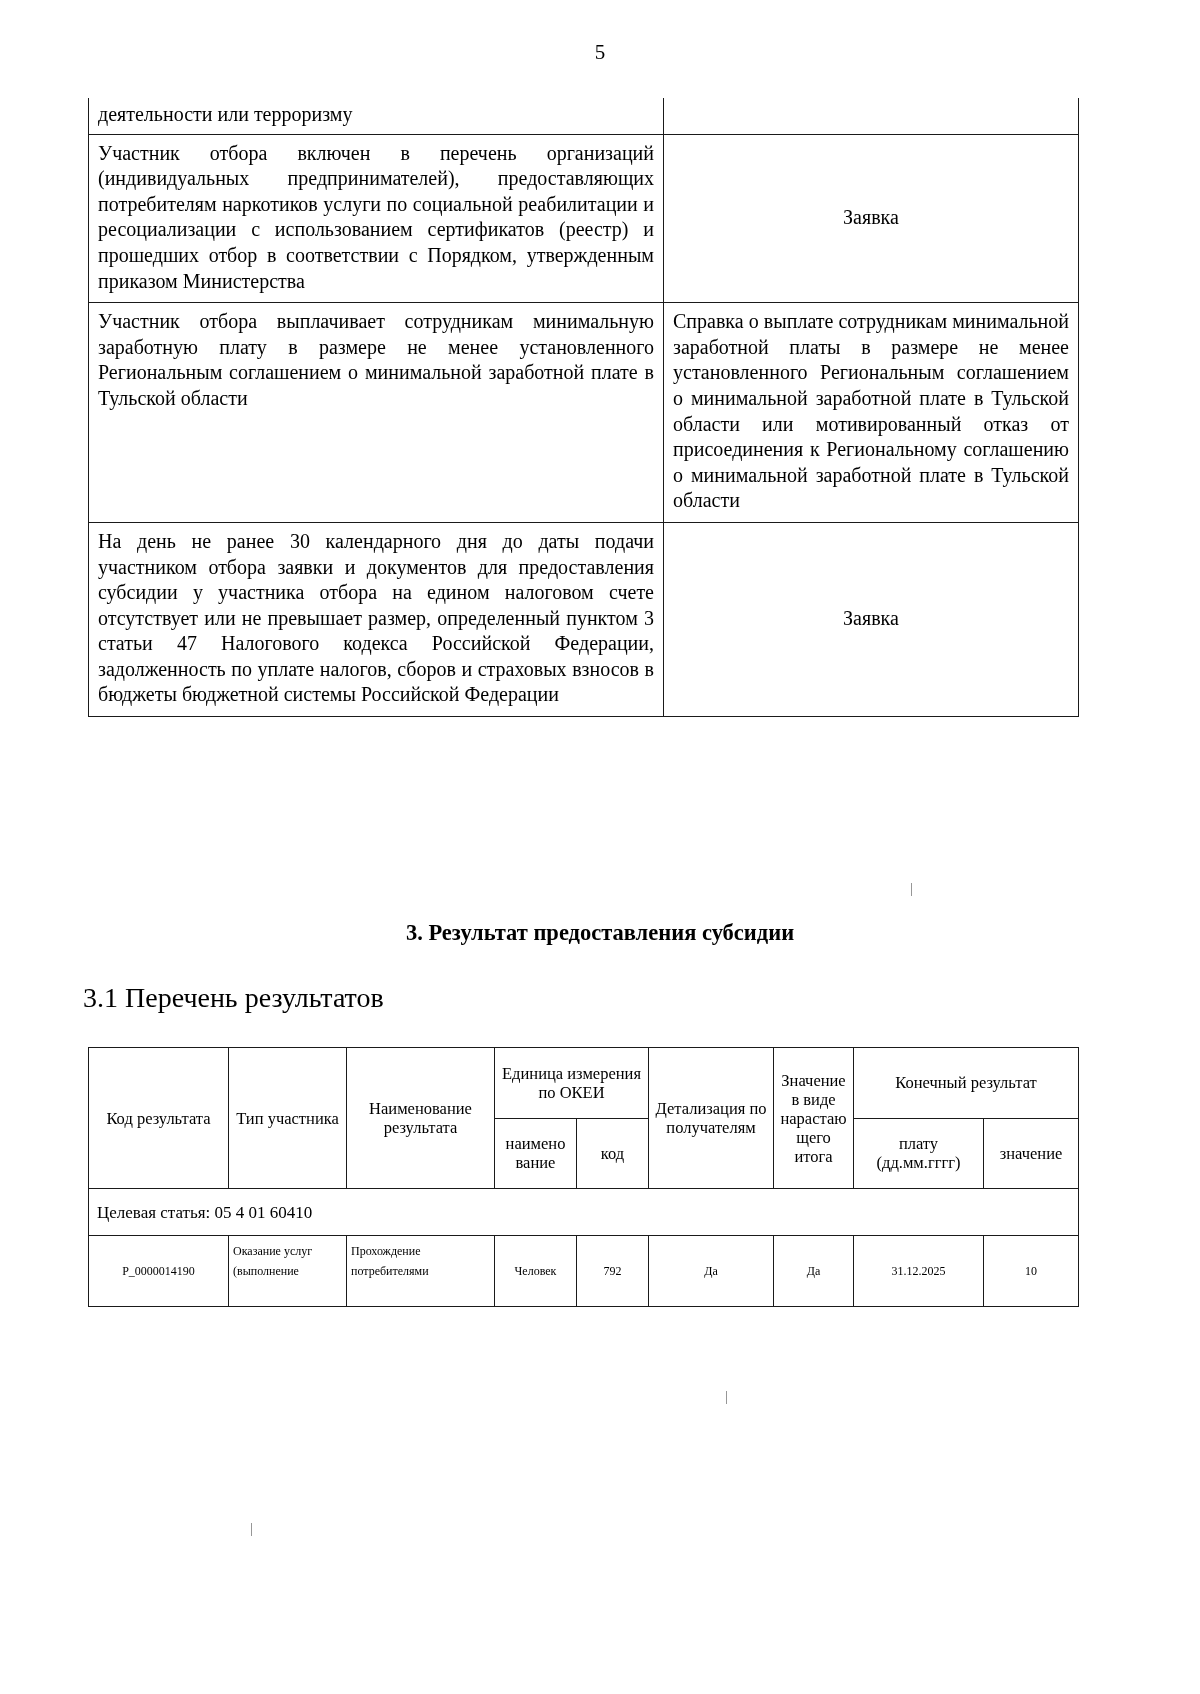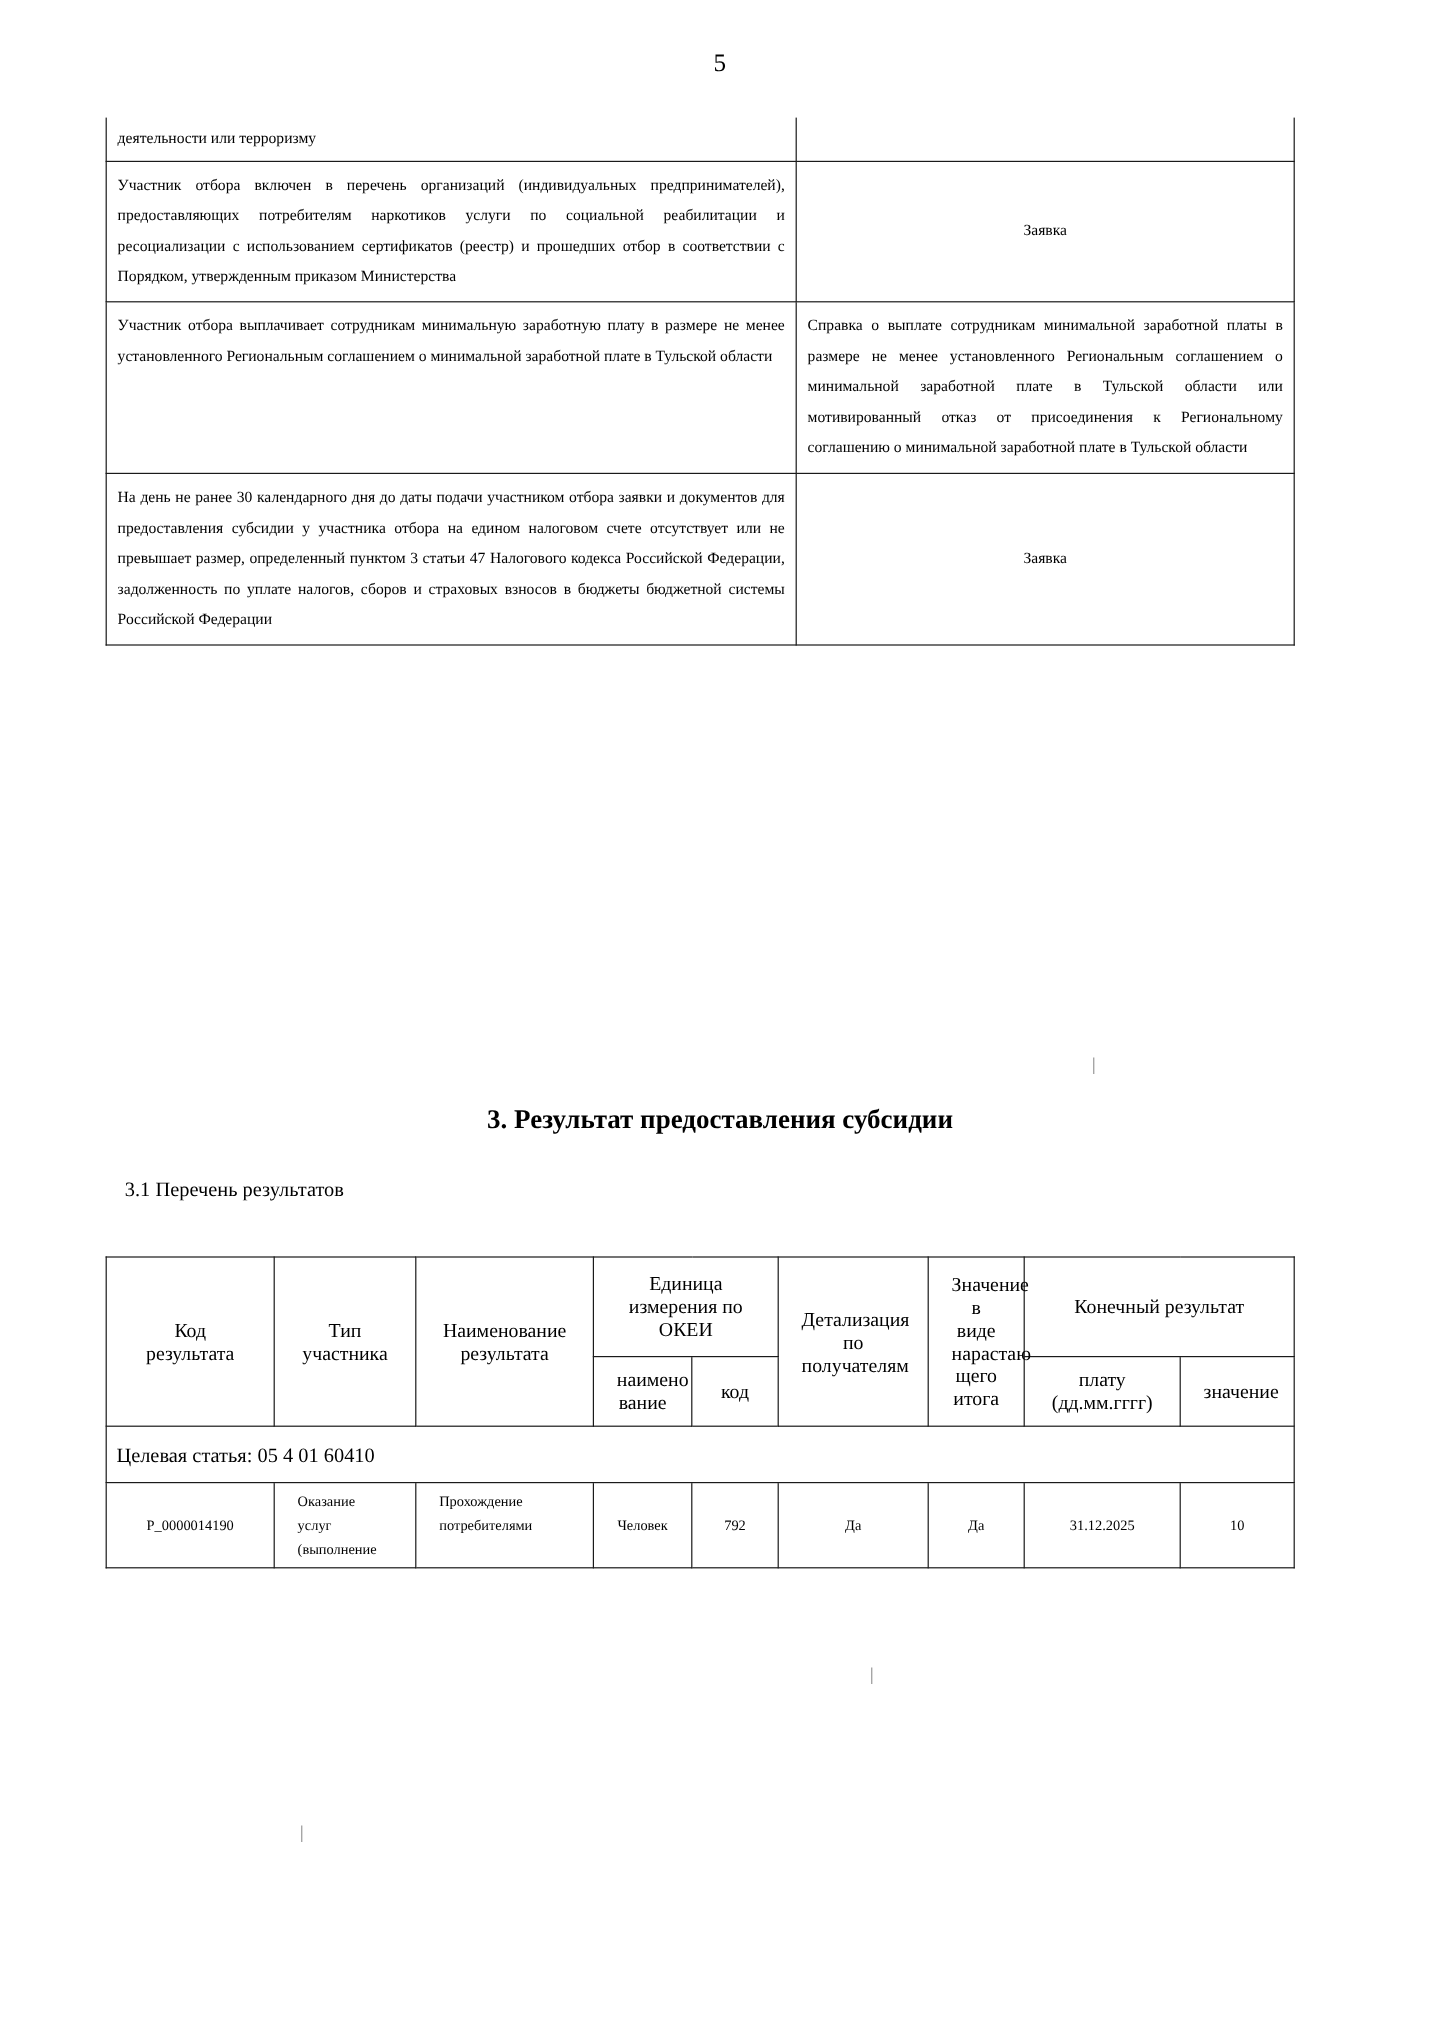--- a/index.html
+++ b/index.html
@@ -37,21 +37,21 @@
     top: 98px;
     left: 88px;
     width: 990px;
     border-collapse: collapse;
     table-layout: fixed;
   }
   .cond-table td {
     border: 1.3px solid #1a1a1a;
     vertical-align: top;
     padding: 6px 9px 8px 9px;
-    font-size: 13px;
+    font-size: 20px;
     line-height: 25.6px;
     text-align: justify;
     text-align-last: left;
     hyphens: none;
   }
   .cond-table td.right-col {
     vertical-align: middle;
     text-align: justify;
     text-align-last: left;
   }
@@ -74,41 +74,41 @@
     top: 920px;
     left: 0;
     width: 1200px;
     text-align: center;
     font-size: 22.5px;
     font-weight: bold;
   }
   .subsection-heading {
     position: absolute;
     top: 982px;
-    left: 104px;
-    font-size: 17px;
+    left: 83px;
+    font-size: 28px;
   }
 
   
   .res-table {
     position: absolute;
     top: 1047px;
     left: 88px;
     width: 990px;
     border-collapse: collapse;
     table-layout: fixed;
   }
   .res-table th, .res-table td {
     border: 1.2px solid #1a1a1a;
     font-weight: normal;
     font-size: 16.5px;
     line-height: 19px;
     text-align: center;
     vertical-align: middle;
-    padding: 3px 19px;
+    padding: 3px 4px;
   }
   .res-table th.hdr-tall { height: 134px; }
   .res-table td.target-row {
     text-align: left;
     padding: 6px 8px;
     font-size: 17px;
     height: 34px;
   }
   .res-table td.data-cell {
     height: 62px;

